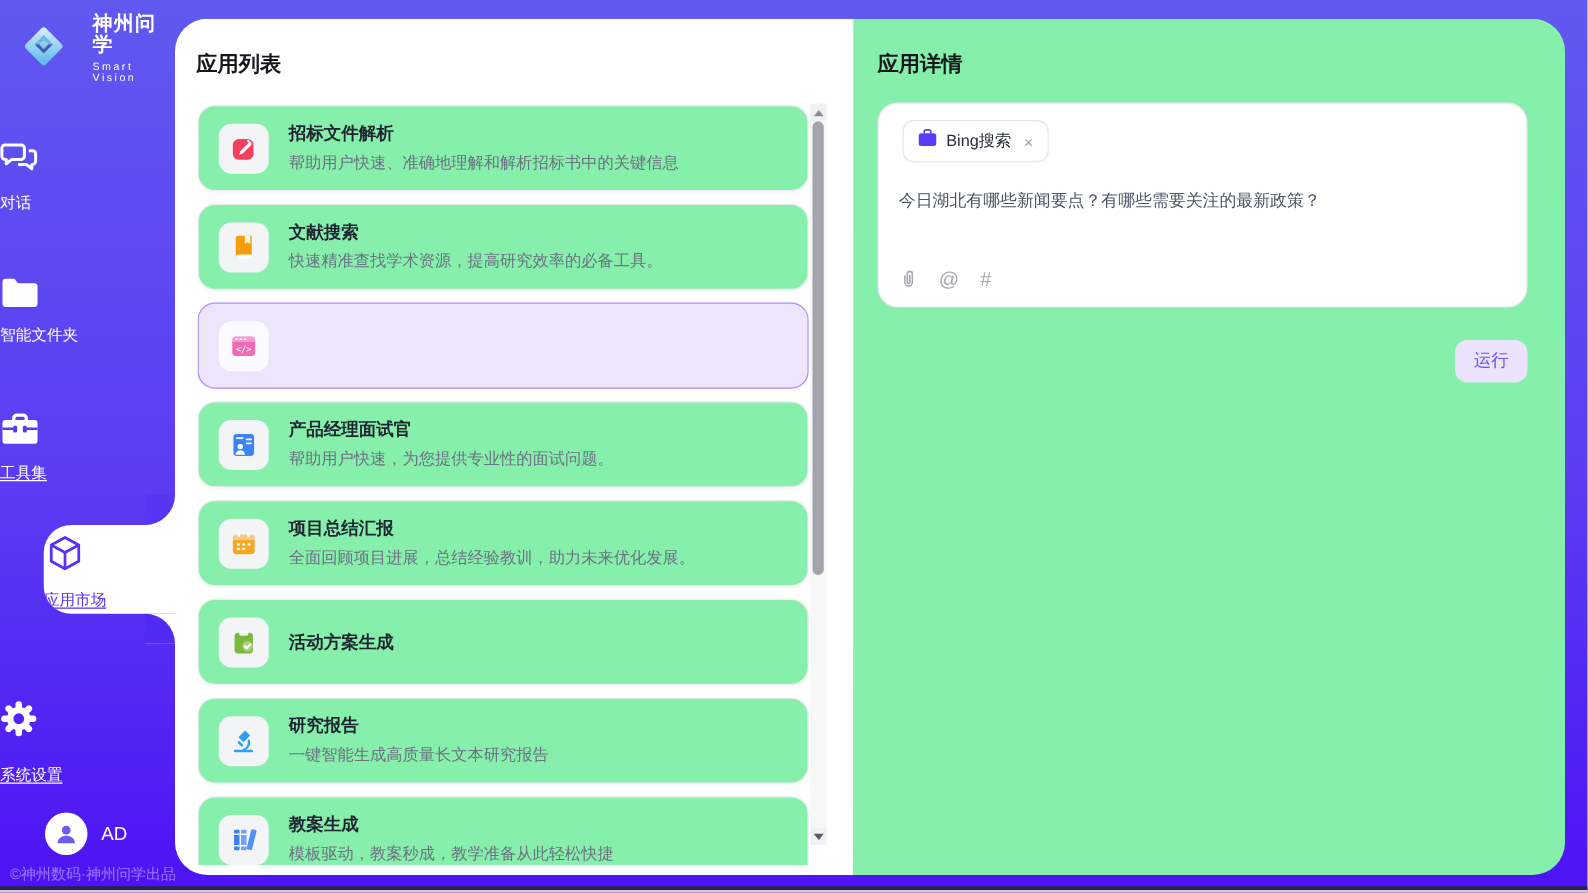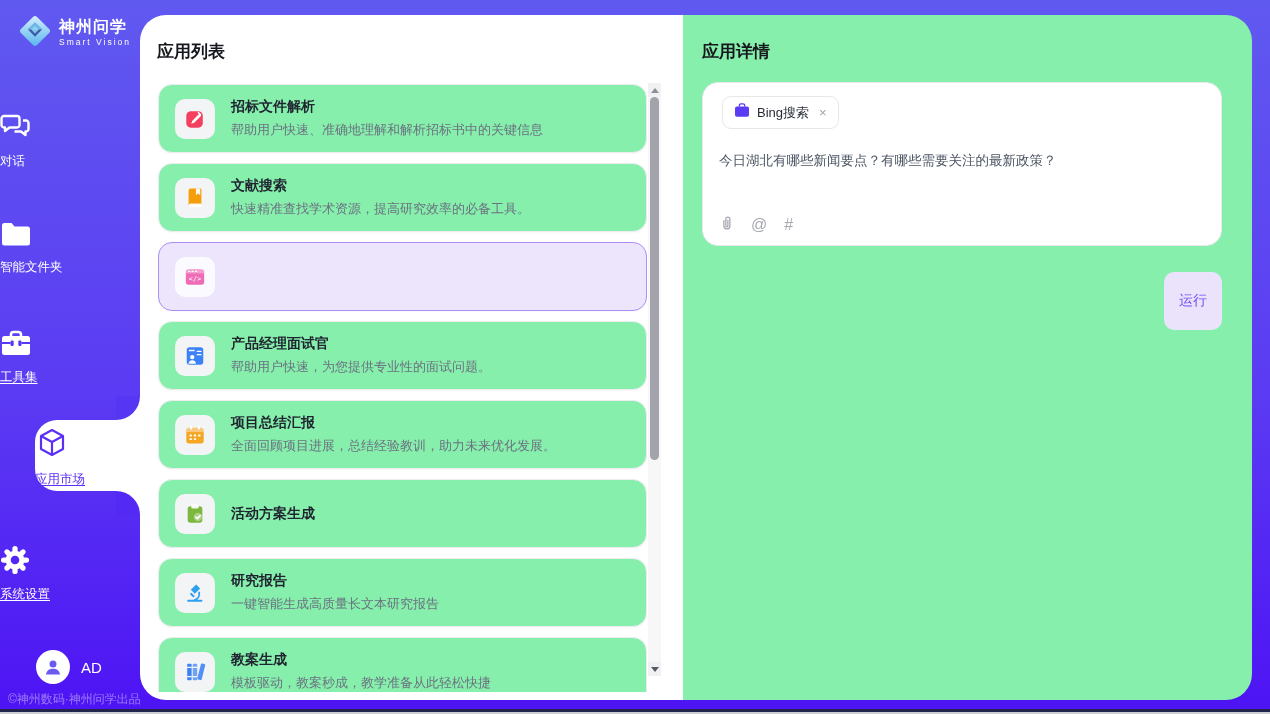--- a/index.html
+++ b/index.html
@@ -8,21 +8,21 @@
     position:relative; overflow:hidden;
     font-family:"Liberation Sans","DejaVu Sans",sans-serif;
     background:linear-gradient(180deg,#6059f0 0%, #5b3bf3 55%, #4d13f4 100%);
   }
   
   .bottom-dark { position:absolute; left:0; right:0; bottom:2px; height:3px; background:#23254d; }
   .bottom-light{ position:absolute; left:0; right:0; bottom:0; height:2px; background:#cdced4; }
 
   
   .sidebar { position:absolute; left:0; top:0; width:140px; height:714px; }
-  .logo-row { position:absolute; left:16px; top:12px; display:flex; align-items:center; gap:5px; }
+  .logo-row { position:absolute; left:16px; top:12px; display:flex; align-items:center; gap:20px; }
   .logo-txt { color:#fff; line-height:1.05; }
   .logo-name { font-size:16px; font-weight:700; letter-spacing:1px; }
   .logo-sub  { font-size:8.5px; letter-spacing:2px; margin-top:3px; }
   .nav-item { position:absolute; left:0; width:140px; display:flex; flex-direction:column; align-items:flex-start; cursor:pointer; }
   .nav-label { margin-top:7px; font-size:12.5px; color:#fff; }
   .nav-label.u { text-decoration:underline; text-underline-offset:2px; }
   
   .bubble { position:absolute; left:25px; top:420px; width:115px; height:71px; background:#fff; border-radius:22px 0 0 22px;margin-left:10px; }
   .curve { position:absolute; right:0; width:24px; height:24px; background:#fff; }
   .curve.top { top:396px; } .curve.bottom { top:491px; }
@@ -64,21 +64,21 @@
   .detail-panel { position:relative; flex:1; background:#86efac; }
   .detail-panel .panel-title { position:absolute; left:19px; top:25px; }
   .detail-card { position:absolute; left:19px; right:30px; top:67px; height:164px; background:#fff; border:1px solid #e9e9ee; border-radius:16px; }
   .tool-tag { position:absolute; left:19px; top:13px; display:inline-flex; align-items:center; gap:7px;
               padding:6px 11px; border:1px solid #e5e7eb; border-radius:9px; background:#fff; cursor:pointer; }
   .tool-tag-label { font-size:13px; color:#262b36; }
   .tag-close { font-size:13px; color:#9ca3af; margin-left:3px; cursor:pointer; }
   .prompt-text { position:absolute; left:16px; right:16px; top:69px; font-size:13.5px; color:#4b5563; cursor:text; }
   .composer-icons { position:absolute; left:16px; top:130px; display:flex; align-items:center; gap:17px; color:#a7a9b1; }
   .composer-icons .sym { font-size:16px; cursor:pointer; }
-  .run-btn { position:absolute; right:30px; top:257px; padding:20px 15px; background:#ebe3fc; color:#7350f2;
+  .run-btn { position:absolute; right:30px; top:257px; padding:8px 15px; background:#ebe3fc; color:#7350f2;
              font-size:14px; border:none; border-radius:10px; cursor:pointer; font-family:inherit; }
 </style>
 </head>
 <body>
 
 <div class="sidebar">
   <div class="logo-row">
     <span>
       <svg width="38" height="38" viewBox="0 0 40 40">
         <defs>
@@ -142,21 +142,21 @@
           <path d="M6 10l11 6 11-6M17 16v13"></path>
         </svg>
       </span>
       <span class="nav-label u">应用市场</span>
     </div>
   </div>
   <div class="curve bottom">
       <i></i>
     </div>
 
-  <div class="nav-item" style="top:545px;">
+  <div class="nav-item" style="top:560px;gap:10px;">
     <span>
       <svg width="30" height="30" viewBox="0 0 32 32">
         <defs>
             <mask id="gearm">
           <rect width="32" height="32" fill="black"></rect>
           <g fill="white">
             <rect x="13.2" y="1" width="5.6" height="30" rx="2.8"></rect>
             <rect x="13.2" y="1" width="5.6" height="30" rx="2.8" transform="rotate(45 16 16)"></rect>
             <rect x="13.2" y="1" width="5.6" height="30" rx="2.8" transform="rotate(90 16 16)"></rect>
             <rect x="13.2" y="1" width="5.6" height="30" rx="2.8" transform="rotate(135 16 16)"></rect>

